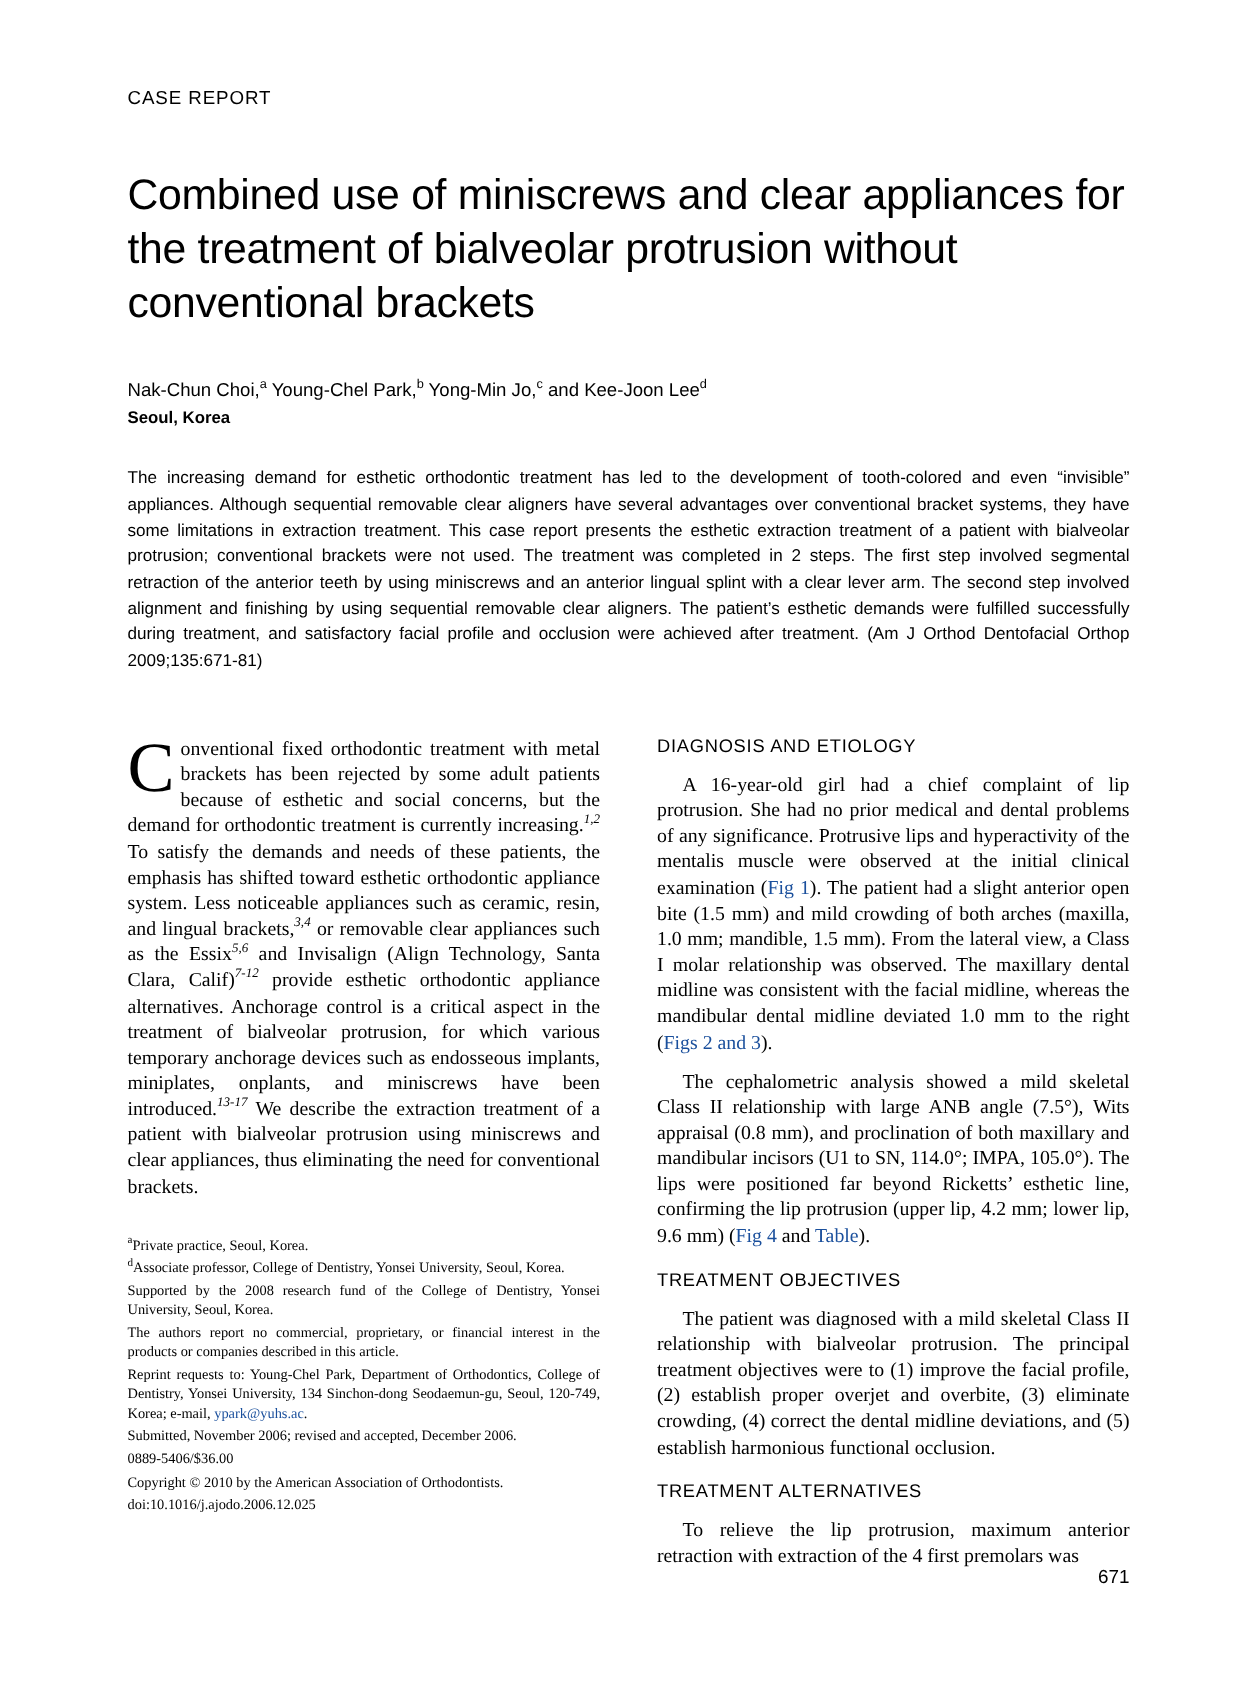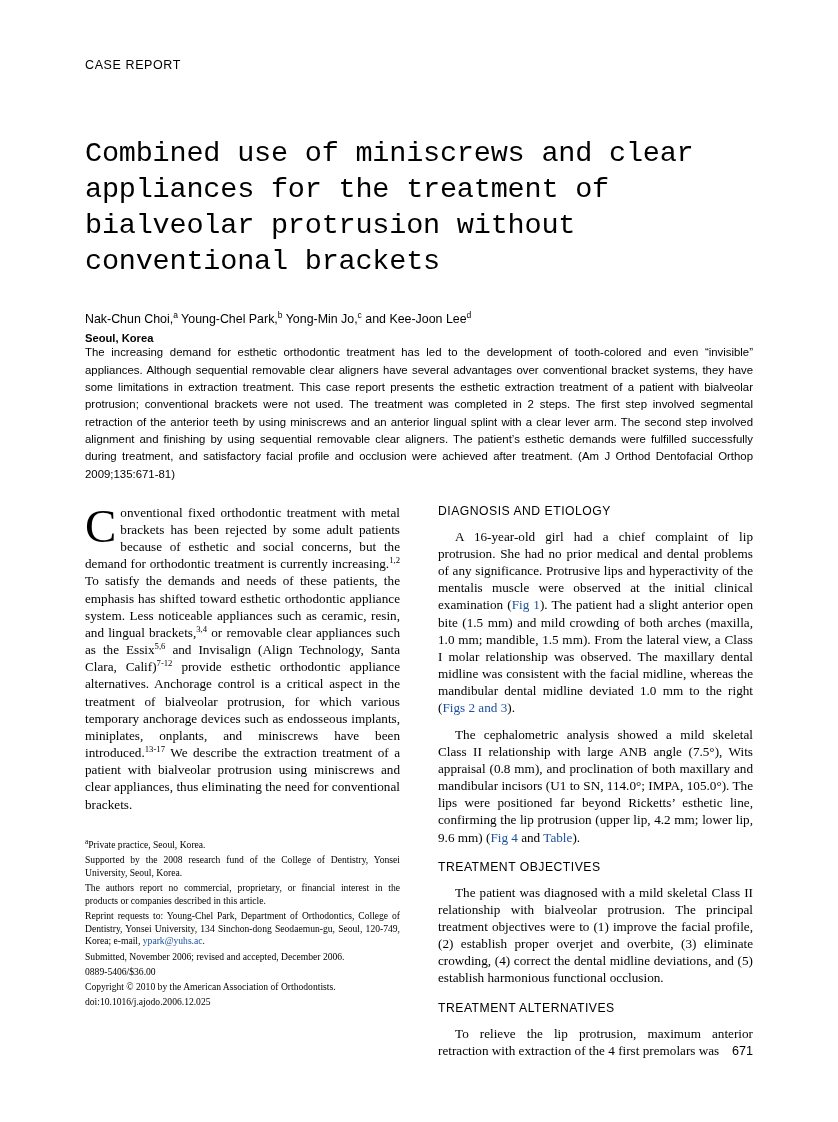--- a/index.html
+++ b/index.html
@@ -27,25 +27,25 @@
     top: 58px;
     width: 668px;
   }
 
   
   .section-label {
     font-family: "Liberation Sans", sans-serif;
     font-size: 12.5px;
     letter-spacing: 0.6px;
     color: #000;
-    margin-bottom: 64px;
+    margin-bottom: 41px;
   }
 
   .article-title {
-    font-family: Liberation Mono, monospace;
+    font-family: Liberation Sans, sans-serif;
     font-size: 28.5px;
     line-height: 1.26;
     font-weight: normal;
     margin: 0 0 30px 0;
     letter-spacing: -0.2px;
   }
 
   .authors {
     font-family: "Liberation Sans", sans-serif;
     font-size: 12.4px;
@@ -54,28 +54,29 @@
   }
   .authors sup {
     font-size: 8.5px;
     vertical-align: super;
     line-height: 0;
   }
   .affil-city {
     font-family: "Liberation Sans", sans-serif;
     font-size: 11.2px;
     font-weight: bold;
+    margin-bottom: 26px;
   }
 
   .abstract {
     font-family: "Liberation Sans", sans-serif;
     font-size: 11.4px;
     line-height: 1.52;
     text-align: justify;
-    margin-bottom: 21px;
+    margin-bottom: 40px;
   }
 
   
   .columns {
     position: relative;
     width: 668px;
     display: flex;
     gap: 38px;
     margin-top: 16px;
   }
@@ -87,20 +88,21 @@
     font-size: 13.2px;
     line-height: 1.30;
     text-align: justify;
     hyphens: auto;
     margin: 0 0 0 0;
   }
   .body-text sup {
     font-size: 8.7px;
     vertical-align: super;
     line-height: 0;
+    font-style: italic;
   }
   .dropcap-para {
     position: relative;
   }
   .dropcap {
     float: left;
     font-size: 47px;
     line-height: 36px;
     padding: 4px 4px 0 0;
     font-family: "Liberation Serif", serif;
@@ -175,20 +177,21 @@
     <div class="columns">
 
       <div class="col">
         <p class="body-text dropcap-para">
           <span class="dropcap">C</span><span>onventional fixed orthodontic treatment with metal brackets has been rejected by some adult patients because of esthetic and social concerns, but the demand for orthodontic treatment is currently increasing.</span><sup>1,2</sup><span> To satisfy the demands and needs of these patients, the emphasis has shifted toward esthetic orthodontic appliance system. Less noticeable appliances such as ceramic, resin, and lingual brackets,</span><sup>3,4</sup><span> or removable clear appliances such as the Essix</span><sup>5,6</sup><span> and Invisalign (Align Technology, Santa Clara, Calif)</span><sup>7-12</sup><span> provide esthetic orthodontic appliance alternatives. Anchorage control is a critical aspect in the treatment of bialveolar protrusion, for which various temporary anchorage devices such as endosseous implants, miniplates, onplants, and miniscrews have been introduced.</span><sup>13-17</sup><span> We describe the extraction treatment of a patient with bialveolar protrusion using miniscrews and clear appliances, thus eliminating the need for conventional brackets.</span>
         </p>
 
         <div class="footnotes">
           <div class="fn-rule"></div>
           <p><sup>a</sup><span>Private practice, Seoul, Korea.</span></p>
+          <p><sup>d</sup><span>Associate professor, College of Dentistry, Yonsei University, Seoul, Korea.</span></p>
           <p>Supported by the 2008 research fund of the College of Dentistry, Yonsei University, Seoul, Korea.</p>
           <p>The authors report no commercial, proprietary, or financial interest in the products or companies described in this article.</p>
           <p><span>Reprint requests to: Young-Chel Park, Department of Orthodontics, College of Dentistry, Yonsei University, 134 Sinchon-dong Seodaemun-gu, Seoul, 120-749, Korea; e-mail, <span class="link">ypark@yuhs.ac</span>.</span></p>
           <p>Submitted, November 2006; revised and accepted, December 2006.</p>
           <p>0889-5406/$36.00</p>
           <p>Copyright © 2010 by the American Association of Orthodontists.</p>
           <p>doi:10.1016/j.ajodo.2006.12.025</p>
         </div>
       </div>
 

